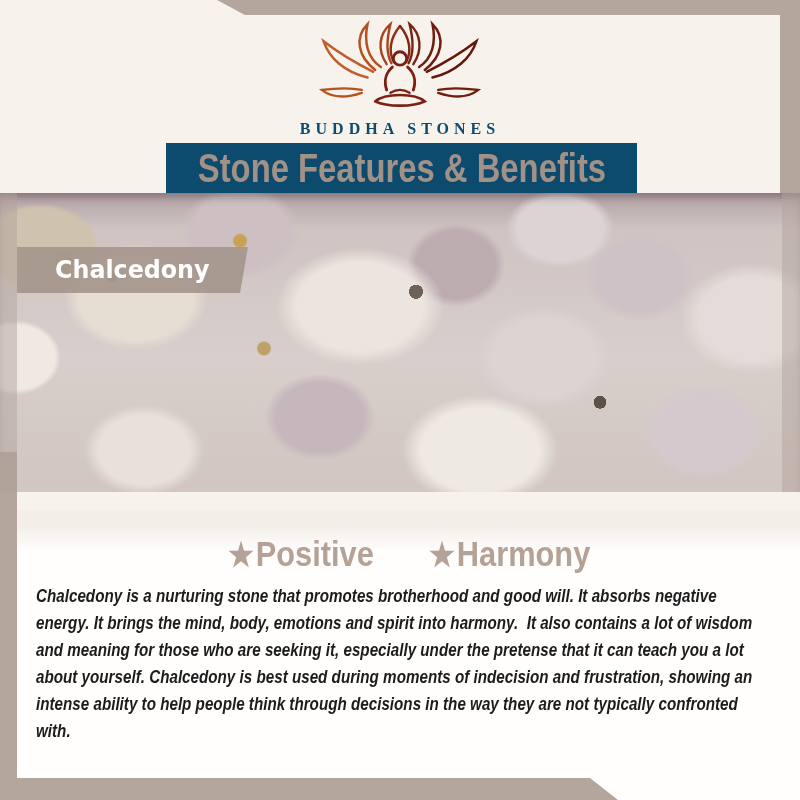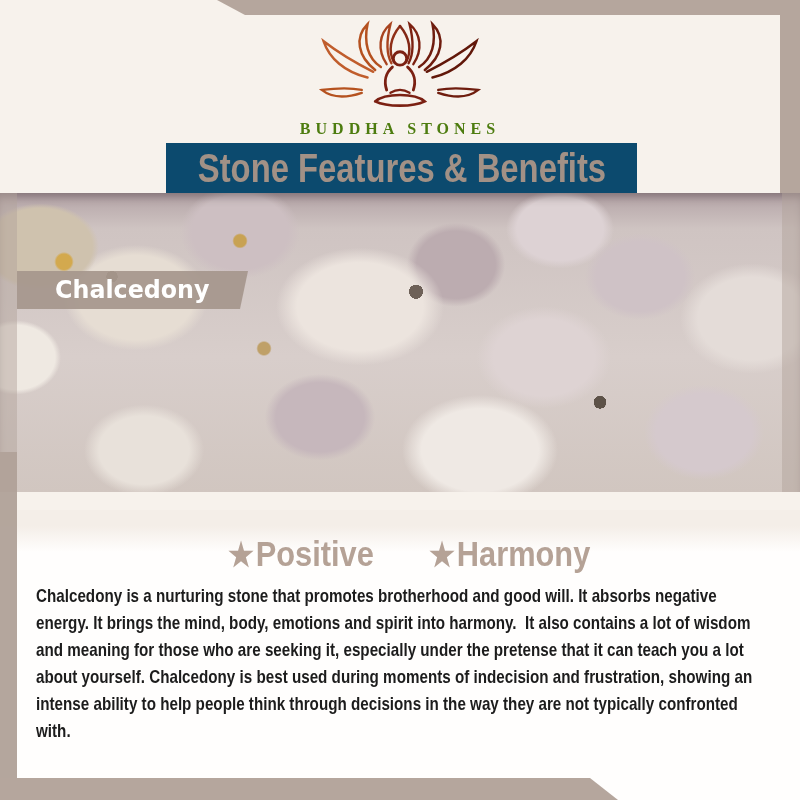--- a/index.html
+++ b/index.html
@@ -26,21 +26,21 @@
   .logo-wrap{
     position:absolute;left:0;top:18px;width:800px;
     text-align:center;
   }
   .logo-wrap svg{display:block;margin:0 auto;}
   .brand-name{
     margin-top:2px;
     font-family:"Liberation Serif",serif;
     font-size:16px;
     letter-spacing:5px;
-    color:#4d7c0f;
+    color:#0c4a6e;
     font-weight:600;
   }
   
   .banner{
     position:absolute;left:166px;top:143px;width:471px;height:50px;
     background:#0c4a6e;
     display:flex;align-items:center;justify-content:center;
   }
   .banner-title{
     font-size:40px;font-weight:bold;color:#a29186;
@@ -73,21 +73,21 @@
       radial-gradient(ellipse 100px 76px at 18% 86%,#e8e1da 0 45%,transparent 60%),
       radial-gradient(ellipse 90px 66px at 70% 12%,#ddd2d4 0 48%,transparent 60%),
       linear-gradient(180deg,#b3a3a6 0%,#cfc4c2 12%,#d8cecb 55%,#d1c6c0 100%);
     box-shadow:inset 0 7px 9px -3px rgba(92,77,82,0.55);
   }
   .photo-frost{position:absolute;top:0;height:100%;background:rgba(178,163,154,0.48);}
   .frost-left{left:0;width:17px;}
   .frost-right{right:0;width:18px;}
   
   .photo-label{
-    position:absolute;left:17px;top:271px;width:231px;height:38px;
+    position:absolute;left:17px;top:247px;width:231px;height:46px;
     background:rgba(166,151,141,0.93);
     clip-path:polygon(0 0,100% 0,calc(100% - 8px) 100%,0 100%);
     display:flex;align-items:center;justify-content:center;
   }
   .photo-label span{
     font-family:"DejaVu Sans",sans-serif;
     font-size:25px;font-weight:bold;color:#ffffff;
     transform:scaleX(0.95);
     padding-bottom:2px;
   }
@@ -101,21 +101,21 @@
     position:absolute;left:0;top:24px;width:100%;
     text-align:center;white-space:nowrap;
   }
   .benefit{
     display:inline-block;margin:0 17px;
     font-size:35px;font-weight:bold;color:#b5a296;
     transform:scaleX(0.88);
   }
   .benefit .star{font-size:33px;letter-spacing:2px;}
   .description-box{
-    position:absolute;left:36px;top:72px;width:736px;
+    position:absolute;left:36px;top:72px;width:736px;font-style:italic;
   }
   .description{
     width:125%;
     transform:scaleX(0.8);
     transform-origin:left top;
     font-size:19px;line-height:27px;font-weight:bold;
     color:#1c1c1c;
     text-align:left;
   }
 </style>

